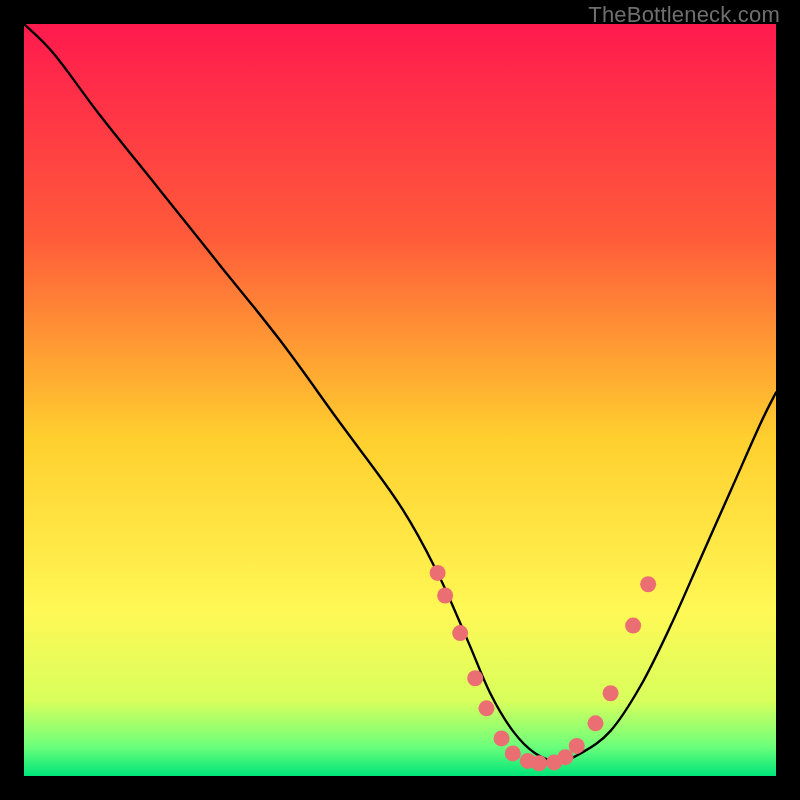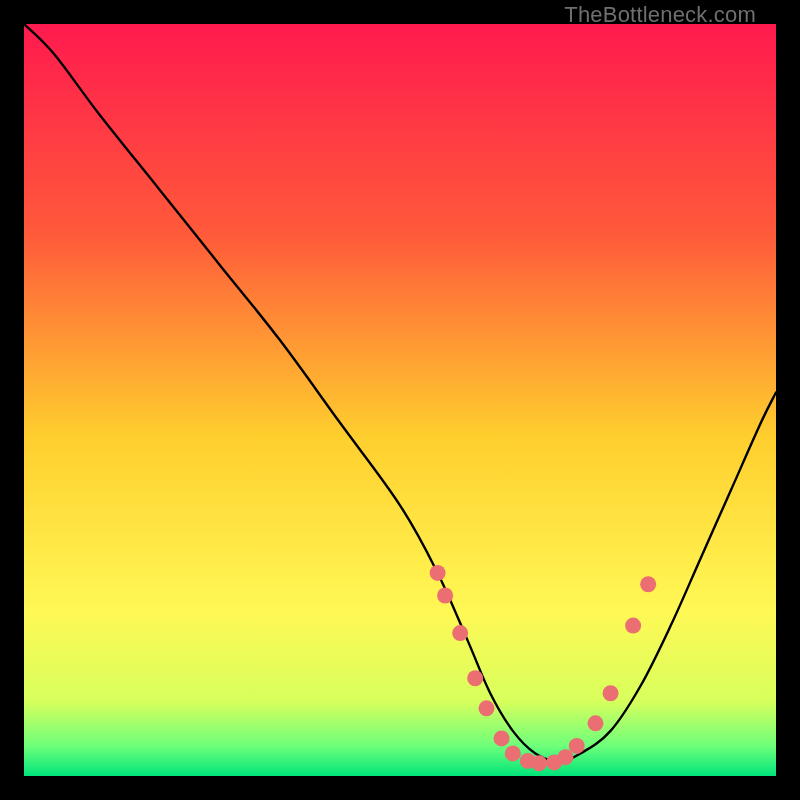--- a/index.html
+++ b/index.html
@@ -28,21 +28,21 @@
   .curve-svg {
     position: absolute;
     left: 0;
     top: 0;
     width: 752px;
     height: 752px;
   }
   .watermark {
     position: absolute;
     top: 2px;
-    right: 44px;
+    right: 20px;
     color: #6f6f6f;
     font-size: 22px;
     font-weight: 500;
     letter-spacing: 0.2px;
   }
 </style>
 </head>
 <body>
 
 <div class="frame">

